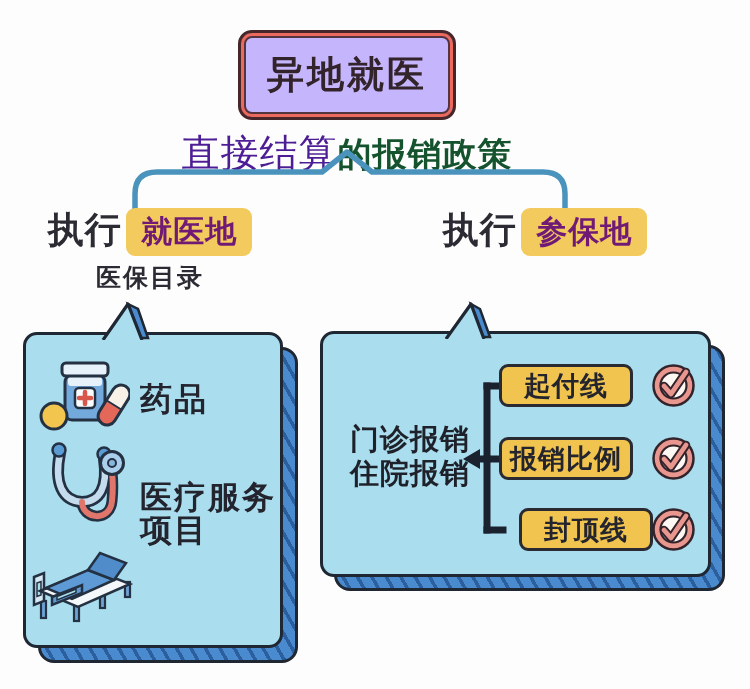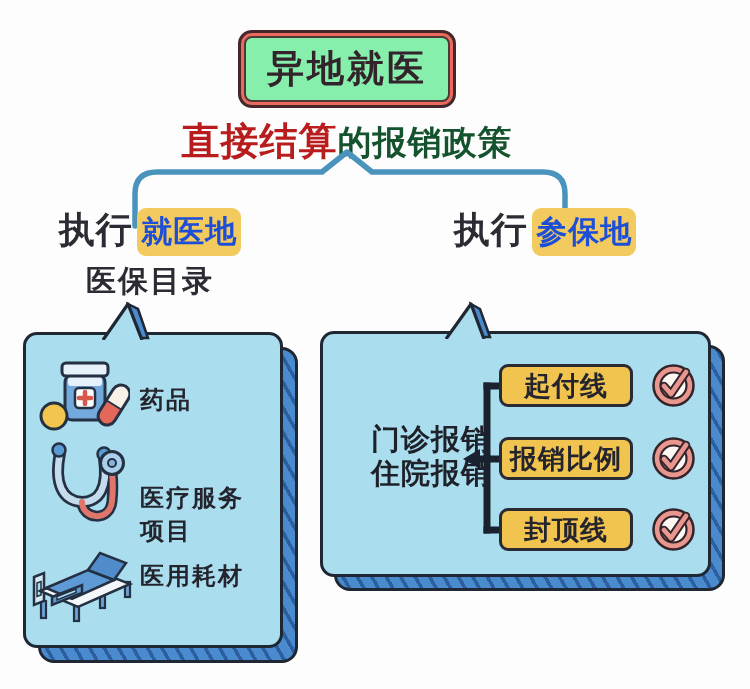--- a/index.html
+++ b/index.html
@@ -2,72 +2,72 @@
 <html><head>
 <meta charset="utf-8">
 <style>
   * { margin:0; padding:0; box-sizing:border-box; }
   body { background:#e9e9e9; font-family:"Liberation Sans","DejaVu Sans",sans-serif; }
   .stage{ position:relative; width:750px; height:689px; background:#fdfdfd; overflow:hidden;
           color:#2b2b33; }
 
   
   .top-wrap{ position:absolute; left:0; top:0; width:694px; text-align:center; }
-  .badge{ display:inline-block; margin-top:30px; padding:11px 26px;
-          background:#86efac; border:3px solid #47262a; border-radius:14px;
+  .badge{ display:inline-block; margin-top:30px; padding:17px 26px;
+          background:#c4b5fd; border:3px solid #47262a; border-radius:14px;
           box-shadow: inset 0 0 0 3px #ec695d, inset 0 0 0 5px rgba(71,38,42,.9);
           font-size:37px; font-weight:900; letter-spacing:3px; color:#33232a; }
   .subtitle{ margin-top:8px; white-space:nowrap; }
-  .subtitle .accent{ font-size:38px; font-weight:700; color:#b91c1c; letter-spacing:1px; }
+  .subtitle .accent{ font-size:38px; font-weight:400; color:#4c1d95; letter-spacing:1px; }
   .subtitle .rest{ font-size:34px; font-weight:700; color:#14532d; letter-spacing:1px; }
 
   .brace{ position:absolute; left:120px; top:146px; }
 
   
   .heading{ position:absolute; width:220px; text-align:center; top:206px; }
   .heading.left{ left:40px; } .heading.right{ left:435px; }
   .heading .prefix{ font-size:36px; font-weight:600; letter-spacing:1px; }
   .heading .chip{ display:inline-block; background:#f2ca5e; border-radius:9px;
-                  padding:3px 4px; font-size:31px; font-weight:900; letter-spacing:1px;
-                  color:#1d4ed8; }
-  .heading .line2{ margin-top:5px; font-size:30px; font-weight:600; letter-spacing:2px; }
+                  padding:3px 15px; font-size:31px; font-weight:900; letter-spacing:1px;
+                  color:#701a75; }
+  .heading .line2{ margin-top:5px; font-size:25px; font-weight:600; letter-spacing:2px; }
 
   
   .card-side{ position:absolute; border:3px solid #1f2733; border-radius:16px;
               background:#4a8bd0;
               background-image:repeating-linear-gradient(60deg, rgba(0,0,0,0) 0 9px, #2b5f9e 9px 12.5px); }
   .card-body{ position:absolute; background:#aadded; border:3px solid #1f2733; border-radius:14px; }
   .pointer{ position:absolute; }
 
   .side-left{ left:38px; top:347px; width:260px; height:316px; }
   .body-left{ left:23px; top:332px; width:260px; height:316px; }
   .pointer-left{ left:95px; top:298px; }
 
   .side-right{ left:334px; top:345px; width:391px; height:246px; }
   .body-right{ left:320px; top:331px; width:391px; height:246px; }
   .pointer-right{ left:438px; top:297px; }
 
   
   .item-icon{ position:absolute; }
-  .item-label{ position:absolute; font-size:24px; font-weight:800; letter-spacing:2px;
+  .item-label{ position:absolute; font-size:32px; font-weight:800; letter-spacing:2px;
                color:#23242e; white-space:pre-line; line-height:33px; }
   .icon-med{ left:12px; top:24px; } .label-med{ left:114px; top:48px; }
   .icon-steth{ left:20px; top:104px; } .label-steth{ left:114px; top:146px; }
   .icon-bed{ left:2px; top:202px; } .label-bed{ left:114px; top:224px; }
 
   
-  .r-label{ position:absolute; left:22px; top:88px; width:130px; text-align:right;
+  .r-label{ position:absolute; left:22px; top:88px; width:130px; text-align:center;
             font-size:29px; font-weight:900; letter-spacing:1px; line-height:34px;
-            color:#1e2129; white-space:pre-line;margin-left:16px; }
+            color:#1e2129; white-space:pre-line; }
   .tree{ position:absolute; left:130px; top:40px; }
   .opt{ position:absolute; left:176px; width:134px; height:43px;
         background:#f1c44f; border:3px solid #2a2a33; border-radius:9px;
         display:flex; align-items:center; justify-content:center;
         font-size:27px; font-weight:800; letter-spacing:1px; color:#23242e; }
-  .opt-0{ top:30px; } .opt-1{ top:103px; } .opt-2{ top:174px; }
+  .opt-0{ top:30px; } .opt-1{ top:103px; } .opt-2{ top:174px;margin-left:20px; }
   .check{ position:absolute; left:327px; width:47px; height:47px; overflow:visible; }
   .check-0{ top:28px; } .check-1{ top:101px; } .check-2{ top:172px; }
 </style>
 </head>
 <body>
 
 <div class="stage">
 
   <div class="top-wrap">
     <div class="badge">异地就医</div>
@@ -135,21 +135,20 @@
         <rect x="97" y="45" width="5" height="15"></rect>
       </g>
       <polygon points="6,40 16,36 16,64 6,68" fill="#d7e9f5" stroke="#243142" stroke-width="2.5"></polygon>
       <polygon points="9,46 13,44.5 13,58 9,59.5" fill="#aadded" stroke="#243142" stroke-width="1.5"></polygon>
       <polygon points="12,54 64,32 102,47 50,70" fill="#f4f8fb" stroke="#243142" stroke-width="2.5"></polygon>
       <polygon points="18,51 60,33 86,43 44,62" fill="#5d9ad6" stroke="#243142" stroke-width="2.5"></polygon>
       <polygon points="60,33 86,43 98,26 72,16" fill="#4f8cc9" stroke="#243142" stroke-width="2.5"></polygon>
       <polygon points="24,60 54,48 54,56 24,68" fill="#5d9ad6" stroke="#243142" stroke-width="2.5"></polygon>
       <polygon points="29,59.5 48,52 48,55.5 29,63" fill="#aadded" stroke="#243142" stroke-width="1.5"></polygon>
     </svg>
-    <div class="item-label label-bed">医用耗材</div>
   </div>
 
   <svg class="pointer pointer-left" width="75" height="42" viewBox="0 0 75 42">
     <polygon points="33,6 43,11 53,40 46,40" fill="#4a8bd0" stroke="#1f2733" stroke-width="2.5"></polygon>
     <path d="M 8 42 L 33 6 L 47 42" fill="#aadded" stroke="#1f2733" stroke-width="3.2" stroke-linejoin="round"></path>
   </svg>
 
   <div class="card-side side-right"></div>
   <div class="card-body body-right">
 

